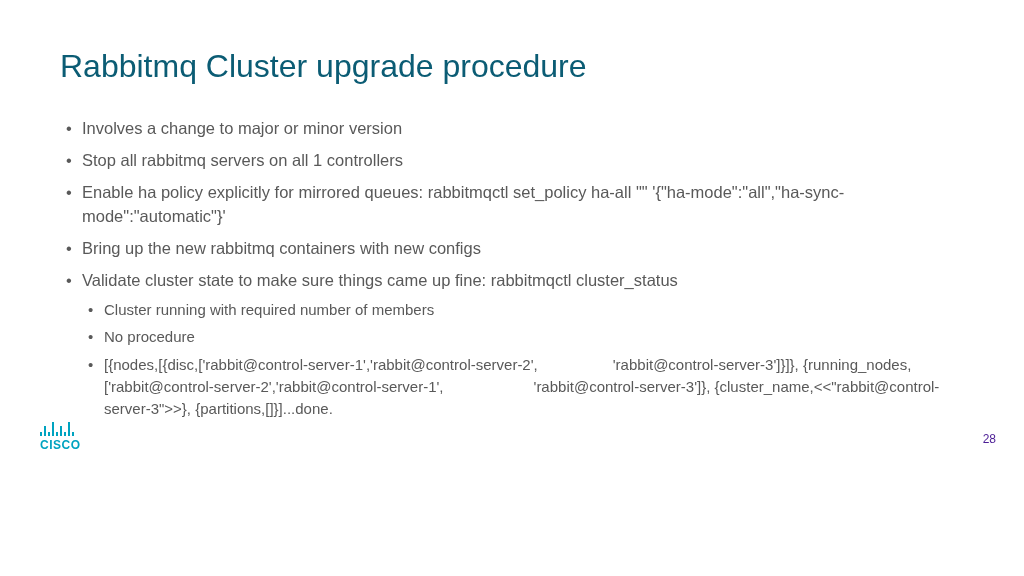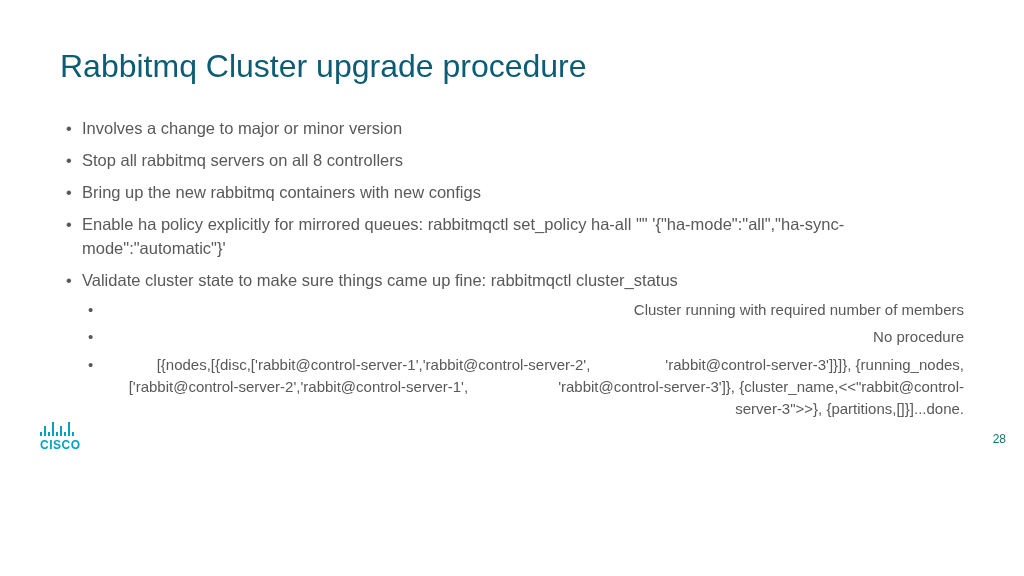--- a/index.html
+++ b/index.html
@@ -2,41 +2,41 @@
 <html><head>
 <meta charset="utf-8">
 <style>
   * { margin: 0; padding: 0; box-sizing: border-box; }
   html, body { width: 1024px; height: 576px; background: #fff; font-family: Arial, Helvetica, sans-serif; overflow: hidden; }
   .slide { position: relative; width: 1024px; height: 468px; padding: 48px 60px 0 60px; }
   .title { color: #0b5c74; font-size: 32px; font-weight: 400; margin-bottom: 14px; }
   ul.main { list-style: none; color: #595959; font-size: 16.5px; line-height: 1.45; margin-top: 32px; }
   ul.main > li { position: relative; padding-left: 22px; margin-bottom: 8px; }
   ul.main > li::before { content: "•"; position: absolute; left: 6px; top: 0; color: #595959; }
-  ul.sub { list-style: none; margin-top: 6px; text-align: right; }
+  ul.sub { list-style: none; margin-top: 6px; }
   ul.sub > li { position: relative; padding-left: 22px; margin-bottom: 6px; font-size: 15px; color: #595959; }
   ul.sub > li::before { content: "•"; position: absolute; left: 6px; top: 0; color: #595959; }
   .logo { position: absolute; left: 40px; bottom: 16px; display: flex; flex-direction: column; align-items: flex-start; }
   .bars { display: flex; gap: 2px; align-items: flex-end; height: 14px; margin-bottom: 2px; }
   .bars span { width: 2px; background: #00a3c0; display: inline-block; }
   .b1{height:4px}.b2{height:10px}.b3{height:4px}.b4{height:14px}.b5{height:4px}.b6{height:10px}.b7{height:4px}.b8{height:14px}.b9{height:4px}
   .brand { color: #00a3c0; font-size: 12px; font-weight: 700; letter-spacing: 0.5px; }
-  .pagenum { position: absolute; right: 18px; bottom: 22px; color: #0f766e; font-size: 12px; }
+  .pagenum { position: absolute; right: 28px; bottom: 22px; color: #4c1d95; font-size: 12px; }
 </style>
 </head>
 <body>
 
 <div class="slide">
   <h1 class="title">Rabbitmq Cluster upgrade procedure</h1>
 
   <ul class="main">
     <li>Involves a change to major or minor version</li>
-    <li>Stop all rabbitmq servers on all 8 controllers</li>
+    <li>Stop all rabbitmq servers on all 1 controllers</li>
+    <li>Enable ha policy explicitly for mirrored queues: rabbitmqctl set_policy ha-all "" '{"ha-mode":"all","ha-sync-mode":"automatic"}'</li>
     <li>Bring up the new rabbitmq containers with new configs</li>
-    <li>Enable ha policy explicitly for mirrored queues: rabbitmqctl set_policy ha-all "" '{"ha-mode":"all","ha-sync-mode":"automatic"}'</li>
     <li>
       <span>Validate cluster state to make sure things came up fine: rabbitmqctl cluster_status</span>
       <ul class="sub">
         <li>Cluster running with required number of members</li>
         <li>No procedure</li>
         <li>[{nodes,[{disc,['rabbit@control-server-1','rabbit@control-server-2',     'rabbit@control-server-3']}]}, {running_nodes,['rabbit@control-server-2','rabbit@control-server-1',      'rabbit@control-server-3']}, {cluster_name,&lt;&lt;"rabbit@control-server-3"&gt;&gt;}, {partitions,[]}]...done.</li>
       </ul>
     </li>
   </ul>
 

